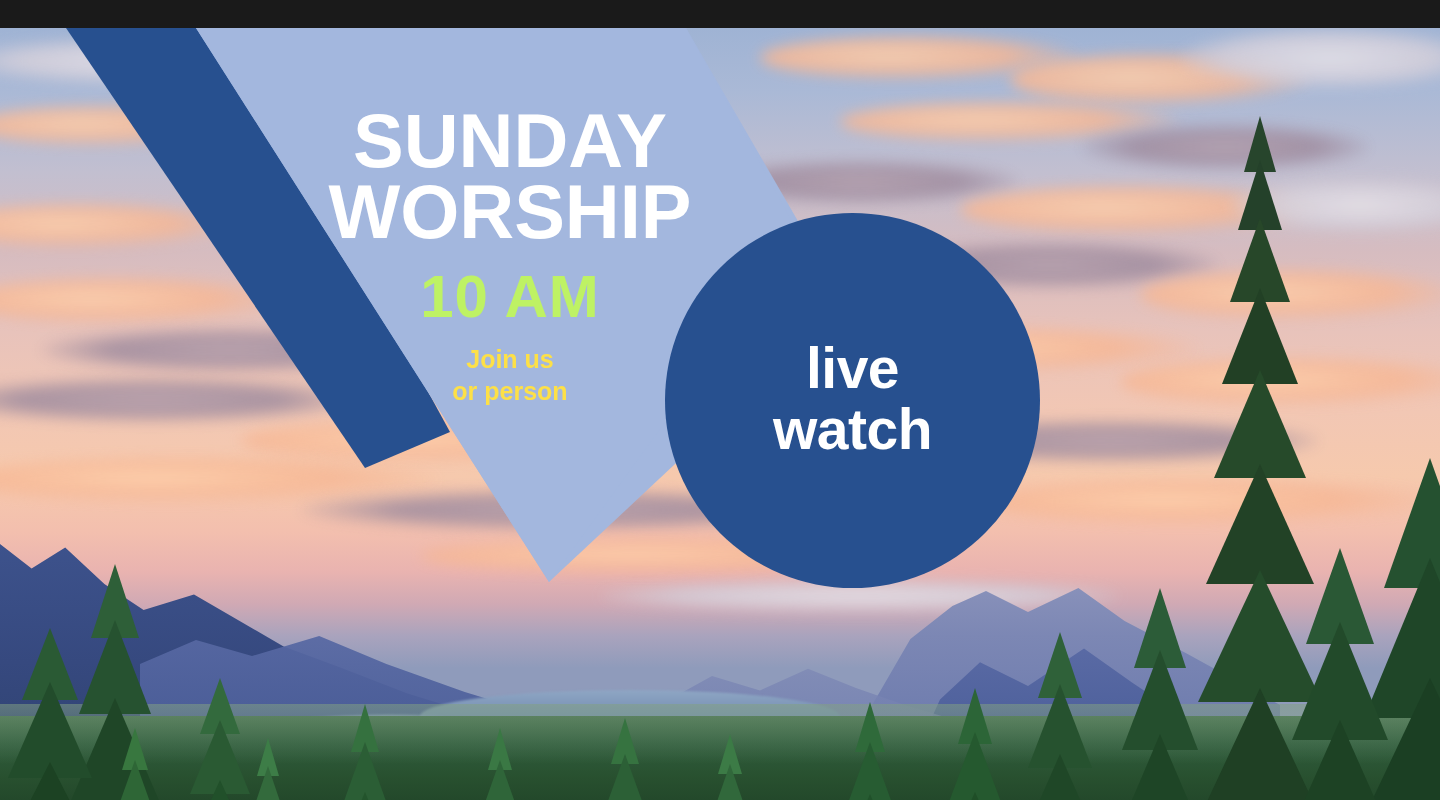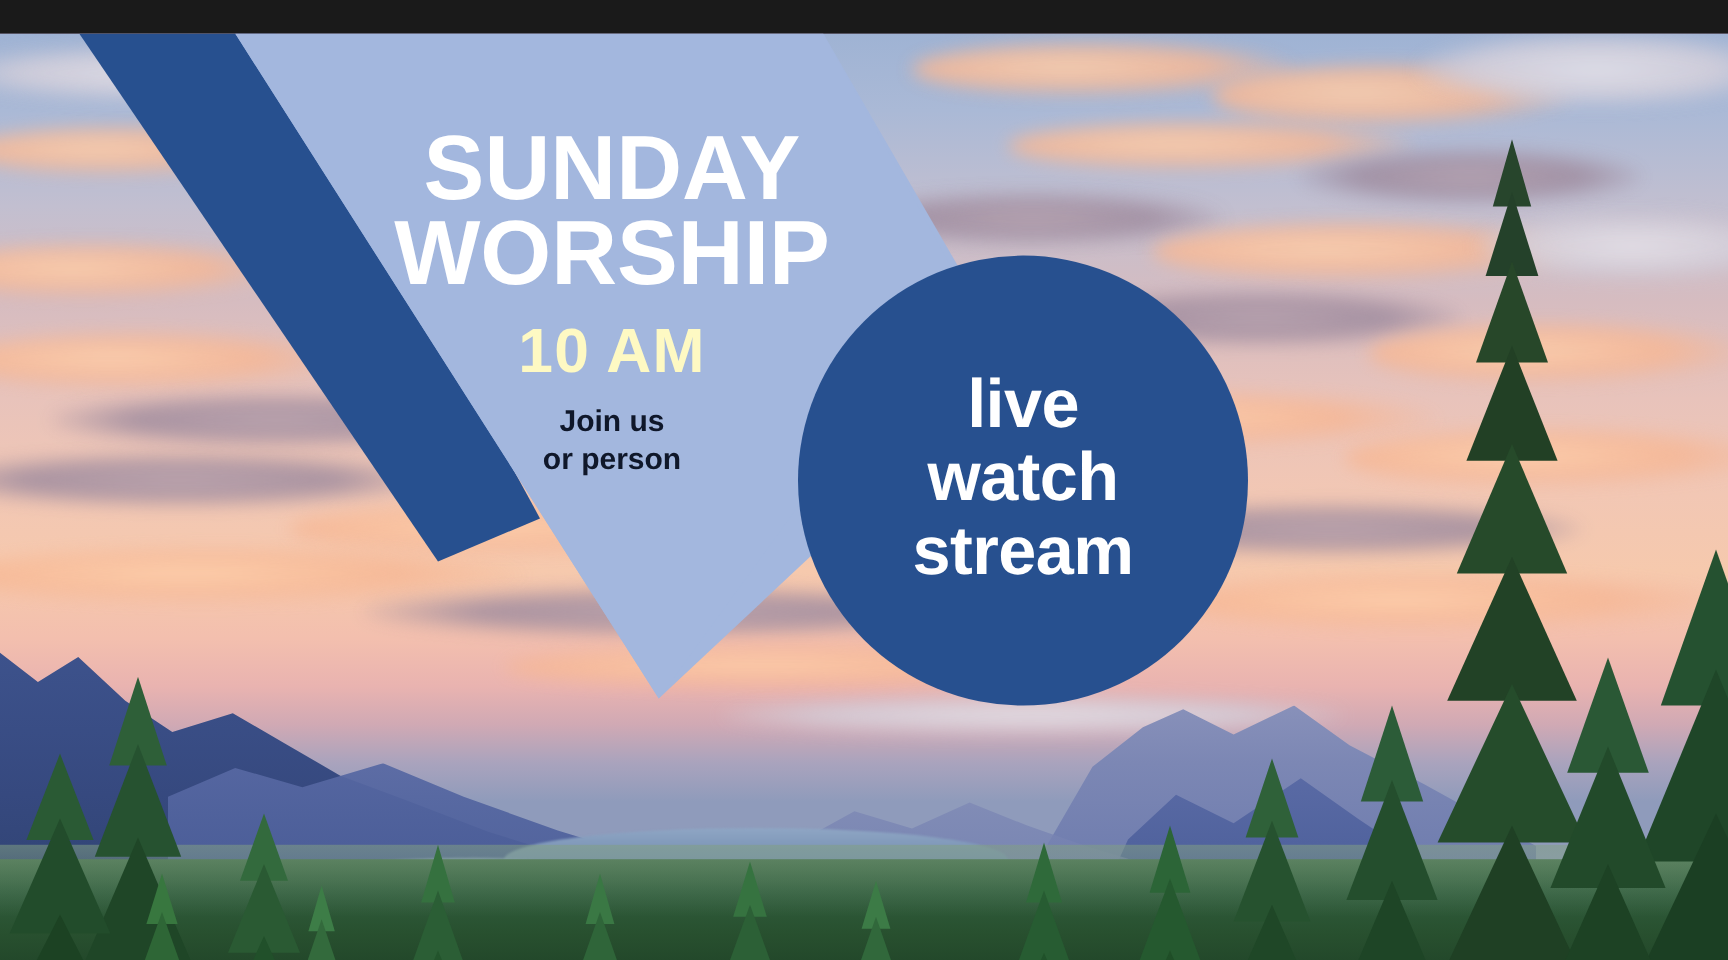--- a/index.html
+++ b/index.html
@@ -110,29 +110,29 @@
     font-weight:700;
     font-size:76px;
     line-height:0.93;
     letter-spacing:0px;
     text-transform:uppercase;
     margin:0;
   }
   .h-main span{display:block;}
   .h-time{
     margin:20px 0 0 0;
-    color:#fef9c3;
+    color:#bef264;
     font-weight:700;
-    font-size:52px;
+    font-size:60px;
     line-height:1;
     letter-spacing:1px;
   }
   .h-sub{
     margin:16px 0 0 0;
-    color:#0f172a;
+    color:#fde047;
     font-weight:700;
     font-size:25px;
     line-height:1.28;
   }
   .h-sub span{display:block;}
 </style>
 </head>
 <body>
 
 <div id="stage">
@@ -296,17 +296,16 @@
     <div class="h-sub">
       <span>Join us</span>
       <span>or person</span>
     </div>
   </div>
 
   <div class="circle-cta" id="cta-circle" style="background: rgb(39, 80, 143);">
     <div class="cta-text">
       <span>live</span>
       <span>watch</span>
-      <span>stream</span>
     </div>
   </div>
 
 </div>
 
 </body></html>

